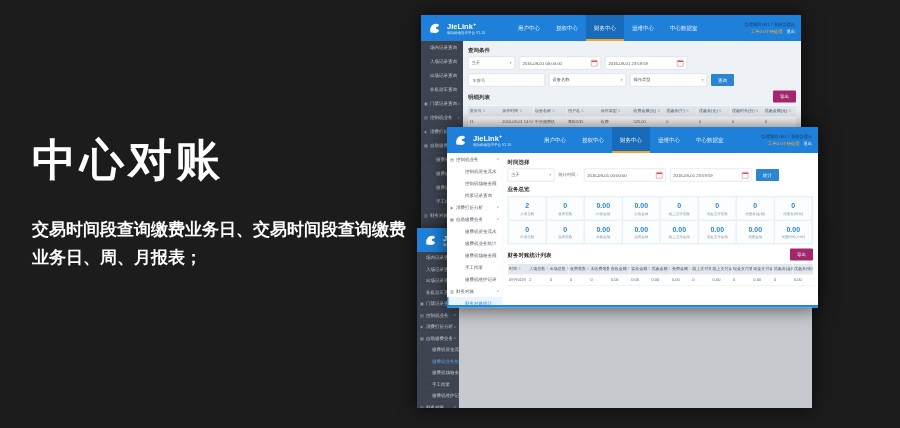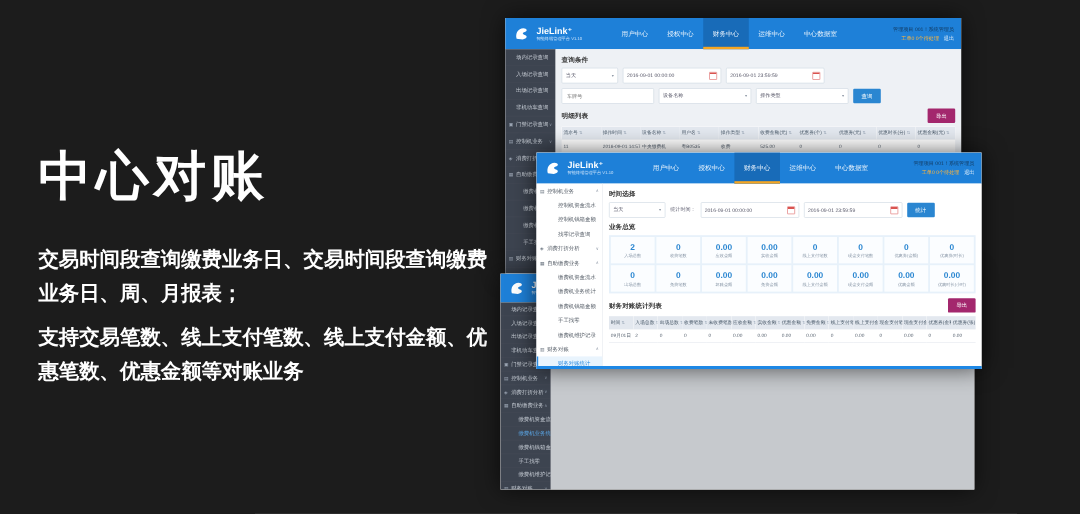--- a/index.html
+++ b/index.html
@@ -1,20 +1,20 @@
 <!DOCTYPE html>
 <html><head>
 <meta charset="utf-8">
 <style>
   html,body{margin:0;padding:0;background:#101010;}
   .stage{position:relative;width:900px;height:428px;background:#1c1c1c;overflow:hidden;
          font-family:"Liberation Sans","DejaVu Sans",sans-serif;}
   
   .hero{position:absolute;left:32px;top:118px;width:390px;color:#fff;}
-  .hero h1{margin:0 0 26px 0;font-size:44px;font-weight:700;letter-spacing:4px;}
+  .hero h1{margin:13px 0 26px 0;font-size:44px;font-weight:700;letter-spacing:4px;}
   .hero p{margin:0 0 10px 0;font-size:17px;line-height:1.62;font-weight:600;}
   
   .win{position:absolute;transform:scale(.5);transform-origin:0 0;background:#fff;
        box-shadow:0 0 36px rgba(0,0,0,.65);overflow:hidden;}
   #win1{left:421px;top:15px;width:760px;height:426px;}
   #win2{left:447px;top:127px;width:742px;height:356px;border-bottom:5px solid #1e88e5;z-index:3;}
   #win3{left:417px;top:228px;width:790px;height:360px;z-index:2;}
   
   .hd{height:52px;background:#1e80d8;display:flex;align-items:stretch;color:#fff;}
   .hd .logo{display:flex;align-items:center;gap:8px;padding:0 14px;min-width:150px;}
@@ -88,21 +88,20 @@
   .ct.gray table{background:transparent;}
 </style>
 </head>
 <body>
 
 <div class="stage">
 
   <div class="hero">
     <h1>中心对账</h1>
     <p>交易时间段查询缴费业务日、交易时间段查询缴费业务日、周、月报表；</p>
-    <p>支持交易笔数、线上支付笔数、线上支付金额、优惠笔数、优惠金额等对账业务</p>
   </div>
 
   <div class="win" id="win1">
     <div class="hd">
       <div class="logo">
         <svg viewBox="0 0 24 24">
           <path d="M4 19 C2 12 6 5 13 5 C18 5 19 9 15 10 C11 11 12 13 15 14 C19 15 18 19 12 20 Z" fill="#fff"></path>
         </svg>
         <div class="brandtx">
           <div class="bn">JieLink⁺</div>

